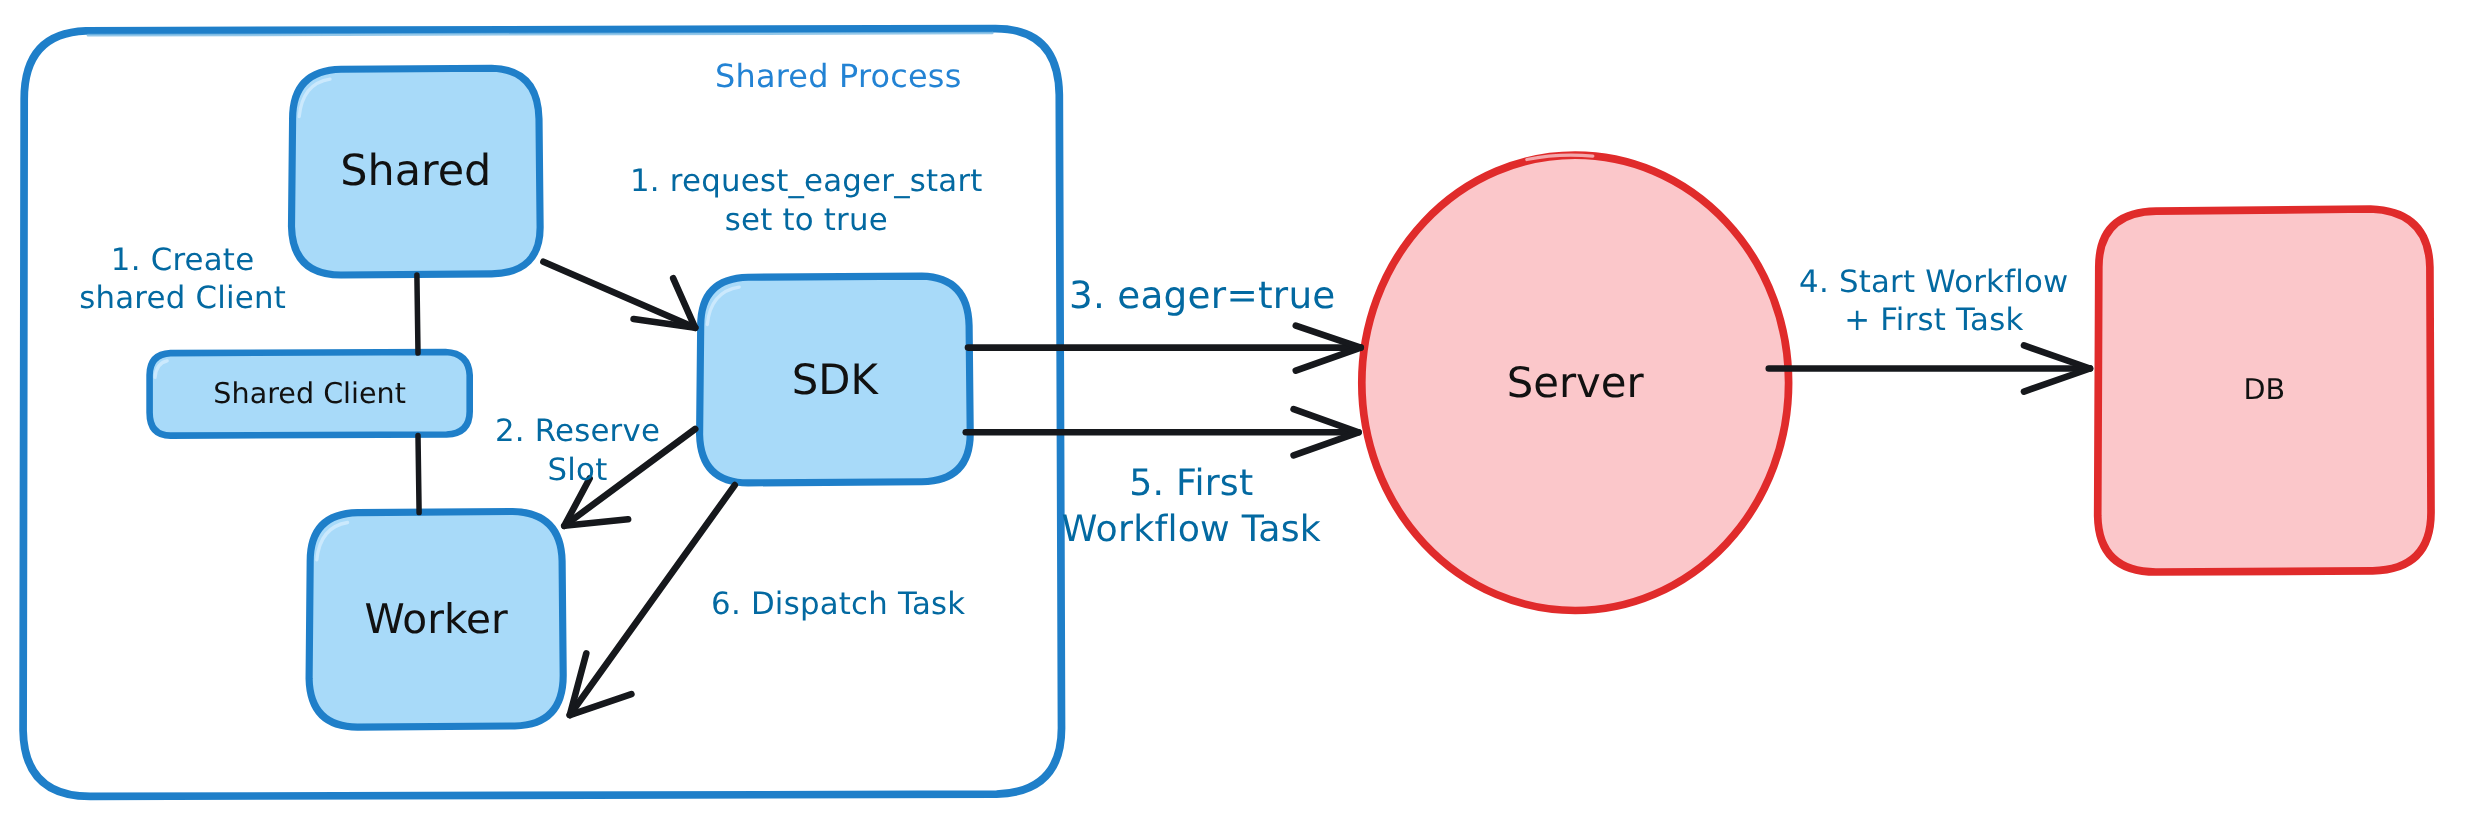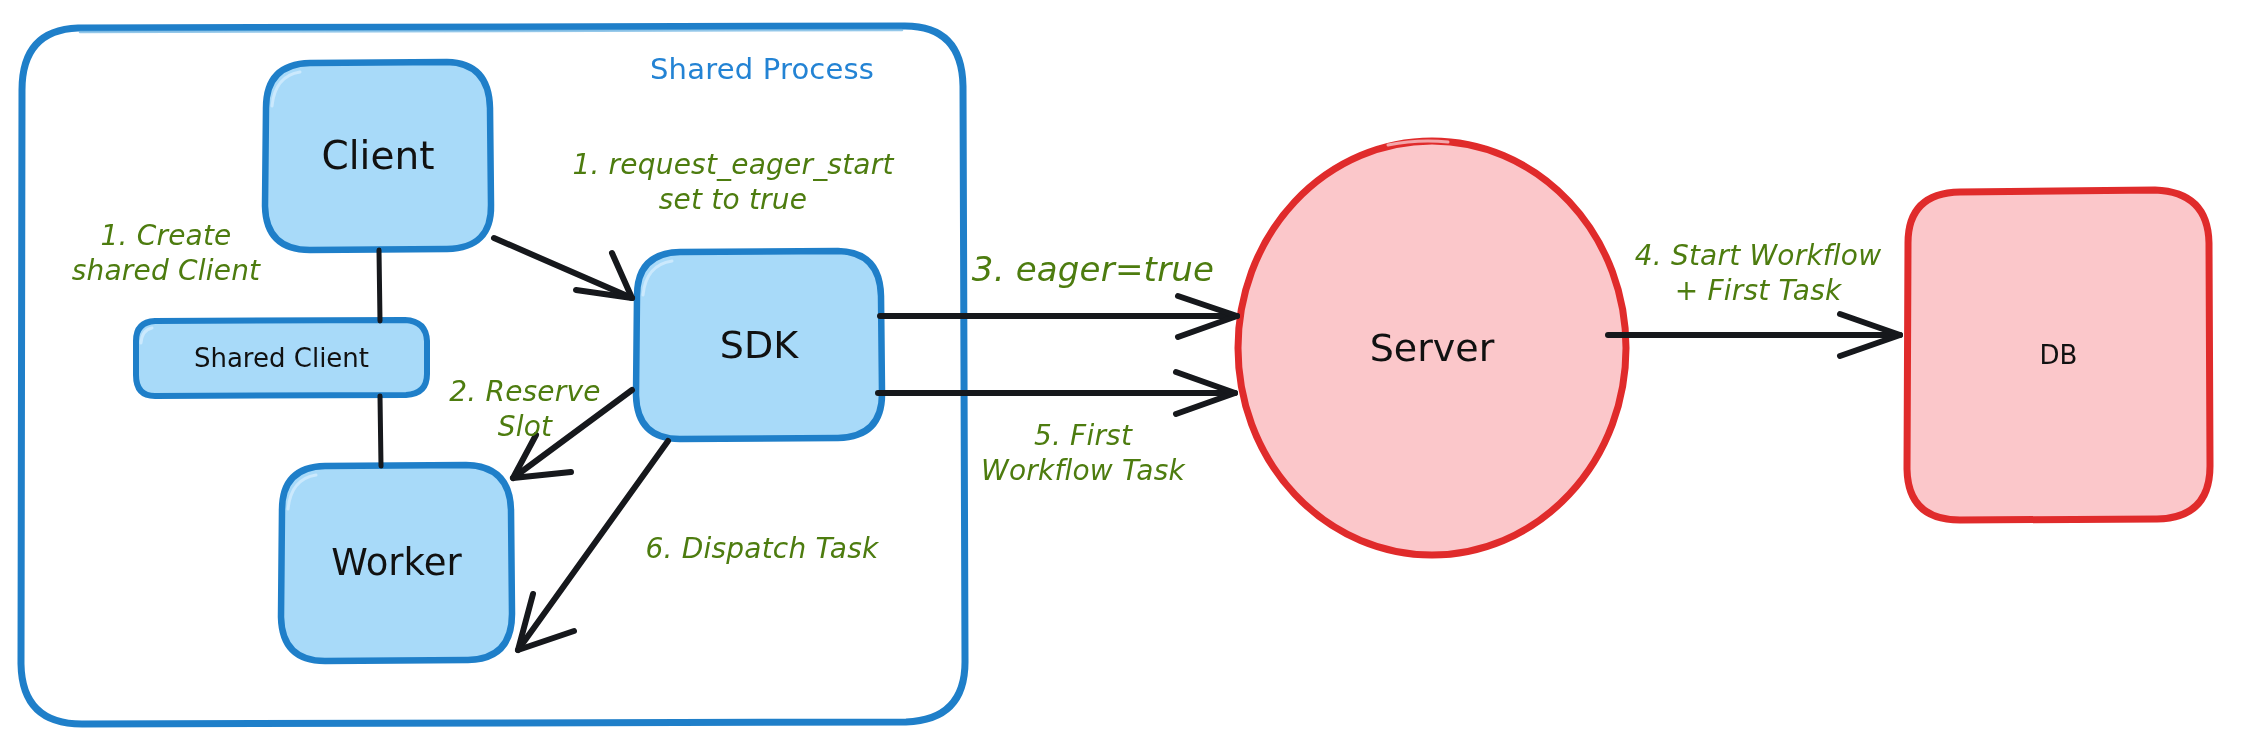--- a/index.html
+++ b/index.html
@@ -30,26 +30,25 @@
     text-align: center;
     color: #111111;
     font-family: "DejaVu Sans", sans-serif;
     pointer-events: none;
     white-space: pre-line;
     line-height: 1.18;
   }
   .edge-label {
     position: absolute;
     text-align: center;
-    color: #4d7c0f;
+    color: #0369a1;
     font-family: "DejaVu Sans", sans-serif;
     white-space: pre-line;
     line-height: 1.26;
     letter-spacing: 0.2px;
-    font-style: italic;
   }
   .group-title {
     position: absolute;
     color: #2383d4;
     font-family: "DejaVu Sans", sans-serif;
     letter-spacing: 0.2px;
   }
 </style>
 </head>
 <body>
@@ -126,21 +125,21 @@
 
     <g>
       <path d="M 1608 335 L 1900 335" fill="none" stroke="#16181c" stroke-width="6" stroke-linecap="round"></path>
       <path d="M 1900 335 L 1840 314 M 1900 335 L 1840 356" fill="none" stroke="#16181c" stroke-width="6" stroke-linecap="round"></path>
     </g>
 
   </svg>
 
   <div class="group-title" style="left:650px; top:52px; font-size:29px;">Shared Process</div>
 
-  <div class="node-label" style="left:265px; top:63px; width:226px; height:187px; font-size:39px;">Client</div>
+  <div class="node-label" style="left:265px; top:63px; width:226px; height:187px; font-size:39px;">Shared</div>
 
   <div class="node-label" style="left:136px; top:320px; width:291px; height:76px; font-size:26px;">Shared Client</div>
 
   <div class="node-label" style="left:281px; top:465px; width:231px; height:196px; font-size:37px;">Worker</div>
 
   <div class="node-label" style="left:636px; top:251px; width:246px; height:188px; font-size:38px;">SDK</div>
 
   <div class="node-label" style="left:1238px; top:245px; width:388px; height:206px; font-size:38px;text-align:right;">Server</div>
 
   <div class="node-label" style="left:1907px; top:190px; width:303px; height:330px; font-size:26px;">DB</div>
@@ -152,18 +151,18 @@
 set to true</div>
 
   <div class="edge-label" style="left:430px; top:374px; width:190px; font-size:28px;">2. Reserve
 Slot</div>
 
   <div class="edge-label" style="left:958px; top:248px; width:270px; font-size:34px;">3. eager=true</div>
 
   <div class="edge-label" style="left:1598px; top:238px; width:320px; font-size:28px;">4. Start Workflow
 + First Task</div>
 
-  <div class="edge-label" style="left:938px; top:418px; width:290px; font-size:28px;">5. First
+  <div class="edge-label" style="left:938px; top:418px; width:290px; font-size:33px;">5. First
 Workflow Task</div>
 
   <div class="edge-label" style="left:612px; top:531px; width:300px; font-size:28px;">6. Dispatch Task</div>
 
 </div>
 
 </body></html>

